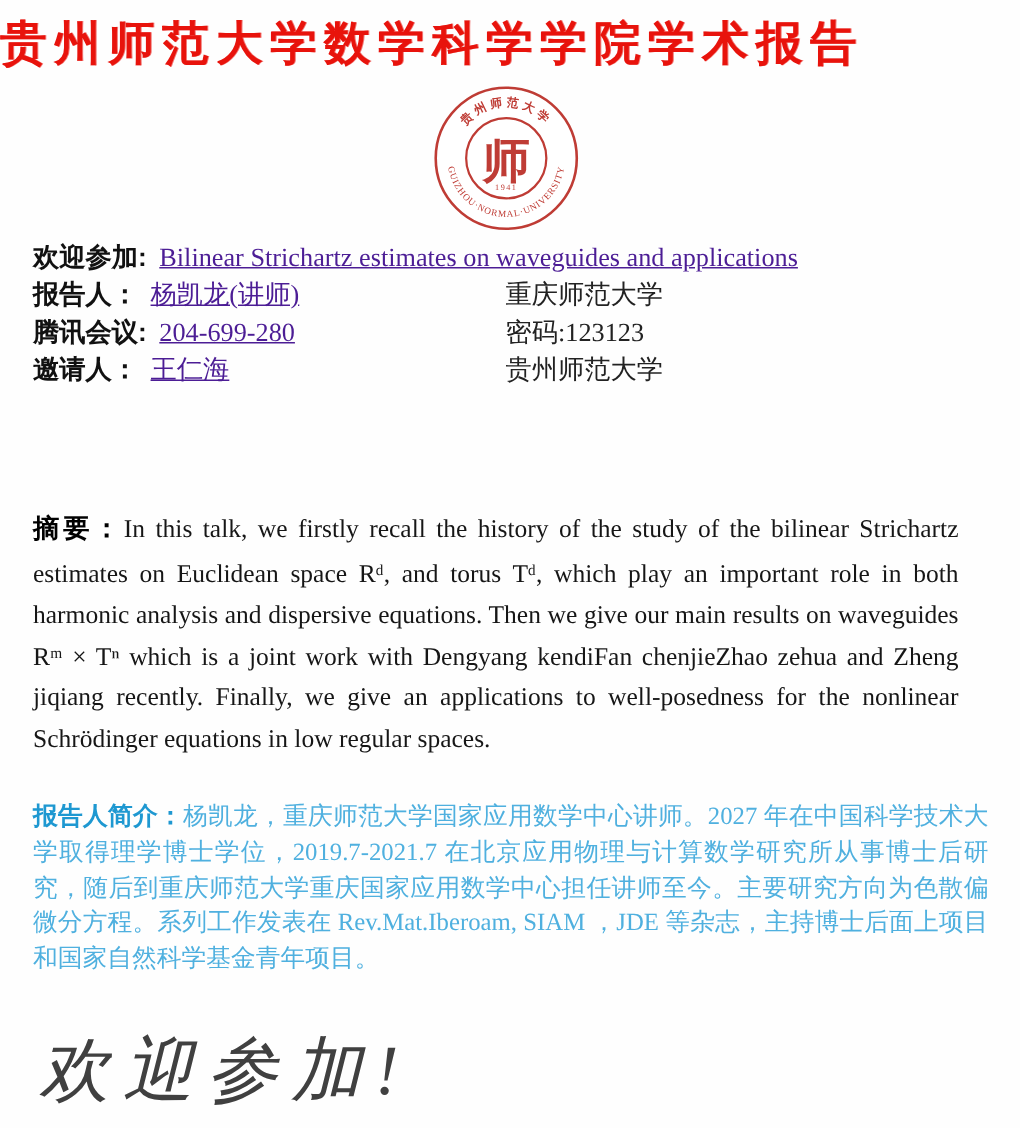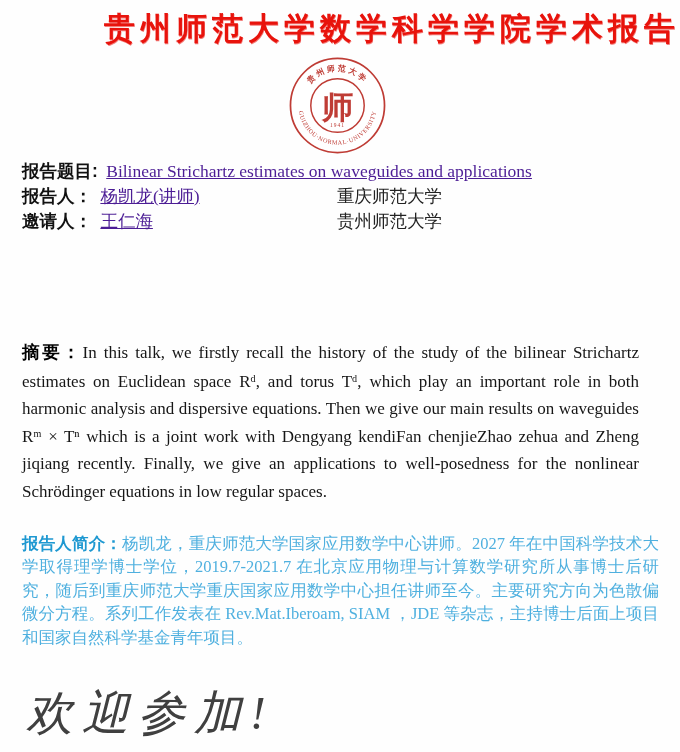--- a/index.html
+++ b/index.html
@@ -4,21 +4,21 @@
 <style>
   html,body { margin:0; padding:0; background:#ffffff; }
   .page {
     position:relative; width:680px; height:752px; background:#fefefe;
     overflow:hidden; font-family:"Liberation Serif","DejaVu Serif",serif;
     color:#1b1b1b;
   }
   
   .main-title {
     position:absolute; top:8px; left:0; width:680px;
-    text-align:right; font-size:31px; font-weight:bold;
+    text-align:left; font-size:31px; font-weight:bold;
     letter-spacing:5px; color:#e8130c;
     font-family:"Liberation Serif","DejaVu Serif",serif;
     text-shadow:0.6px 0.6px 0 rgba(232,19,12,.55);
   }
   
   .seal-wrap {
     position:absolute; top:56px; left:288px; width:99px; height:99px;
   }
   .seal-wrap svg { width:100%; height:100%; display:block; }
   
@@ -82,28 +82,33 @@
       <text fill="#bf3c35" font-size="12.5" letter-spacing="1.2" font-family="'Liberation Serif',serif">
         <textPath href="#arcBottom" startOffset="50%" text-anchor="middle">GUIZHOU·NORMAL·UNIVERSITY</textPath>
       </text>
       <text x="100" y="125" text-anchor="middle" font-size="64" font-weight="bold" fill="#bf3c35" font-family="'Liberation Serif',serif">师</text>
       <text x="100" y="143" text-anchor="middle" font-size="11" letter-spacing="2" fill="#bf3c35" font-family="'Liberation Serif',serif">1941</text>
     </svg>
   </div>
 
   <div class="details">
     <div class="drow">
-      <span class="dlabel">报告题目:</span>
+      <span class="dlabel">欢迎参加:</span>
       <span class="dv1">Bilinear Strichartz estimates on waveguides and applications</span>
       <span class="dv2"></span>
     </div>
     <div class="drow">
       <span class="dlabel">报告人：</span>
       <span class="dv1">杨凯龙(讲师)</span>
       <span class="dv2">重庆师范大学</span>
+    </div>
+    <div class="drow">
+      <span class="dlabel">腾讯会议:</span>
+      <span class="dv1">204-699-280</span>
+      <span class="dv2">密码:123123</span>
     </div>
     <div class="drow">
       <span class="dlabel">邀请人：</span>
       <span class="dv1">王仁海</span>
       <span class="dv2">贵州师范大学</span>
     </div>
   </div>
 
   <p class="abstract"><span class="alabel">摘要：</span><span>In this talk, we firstly recall the history of the study of the bilinear Strichartz estimates on Euclidean space Rᵈ, and torus Tᵈ, which play an important role in both harmonic analysis and dispersive equations. Then we give our main results on waveguides Rᵐ × Tⁿ which is a joint work with Dengyang kendiFan chenjieZhao zehua and Zheng jiqiang recently. Finally, we give an applications to well-posedness for the nonlinear Schrödinger equations in low regular spaces.</span></p>
 

